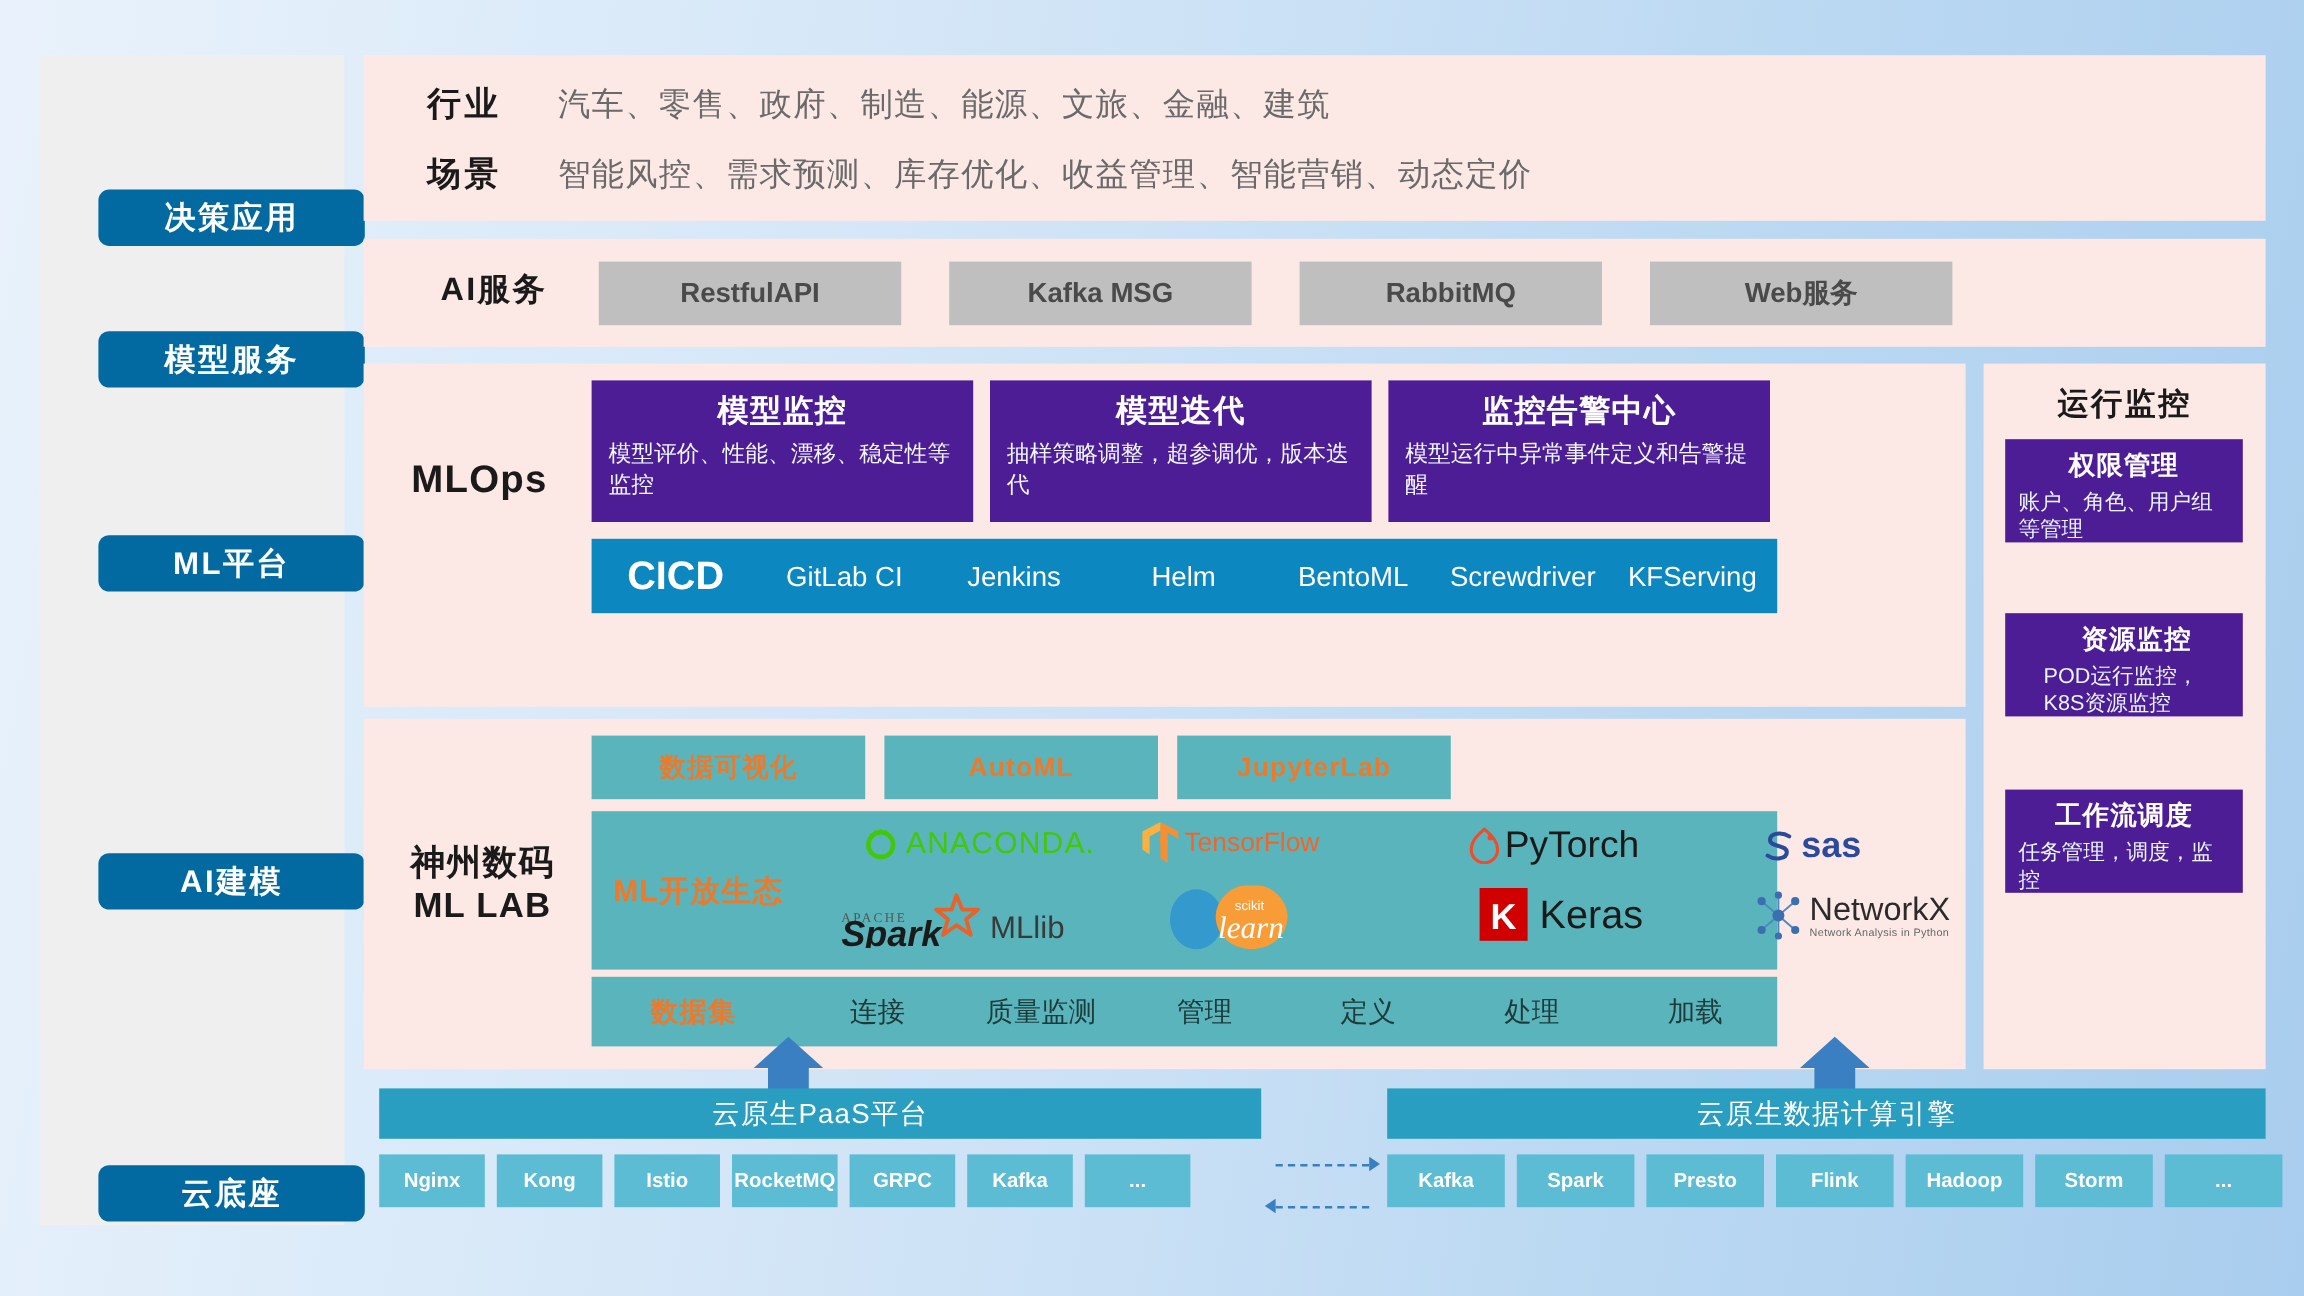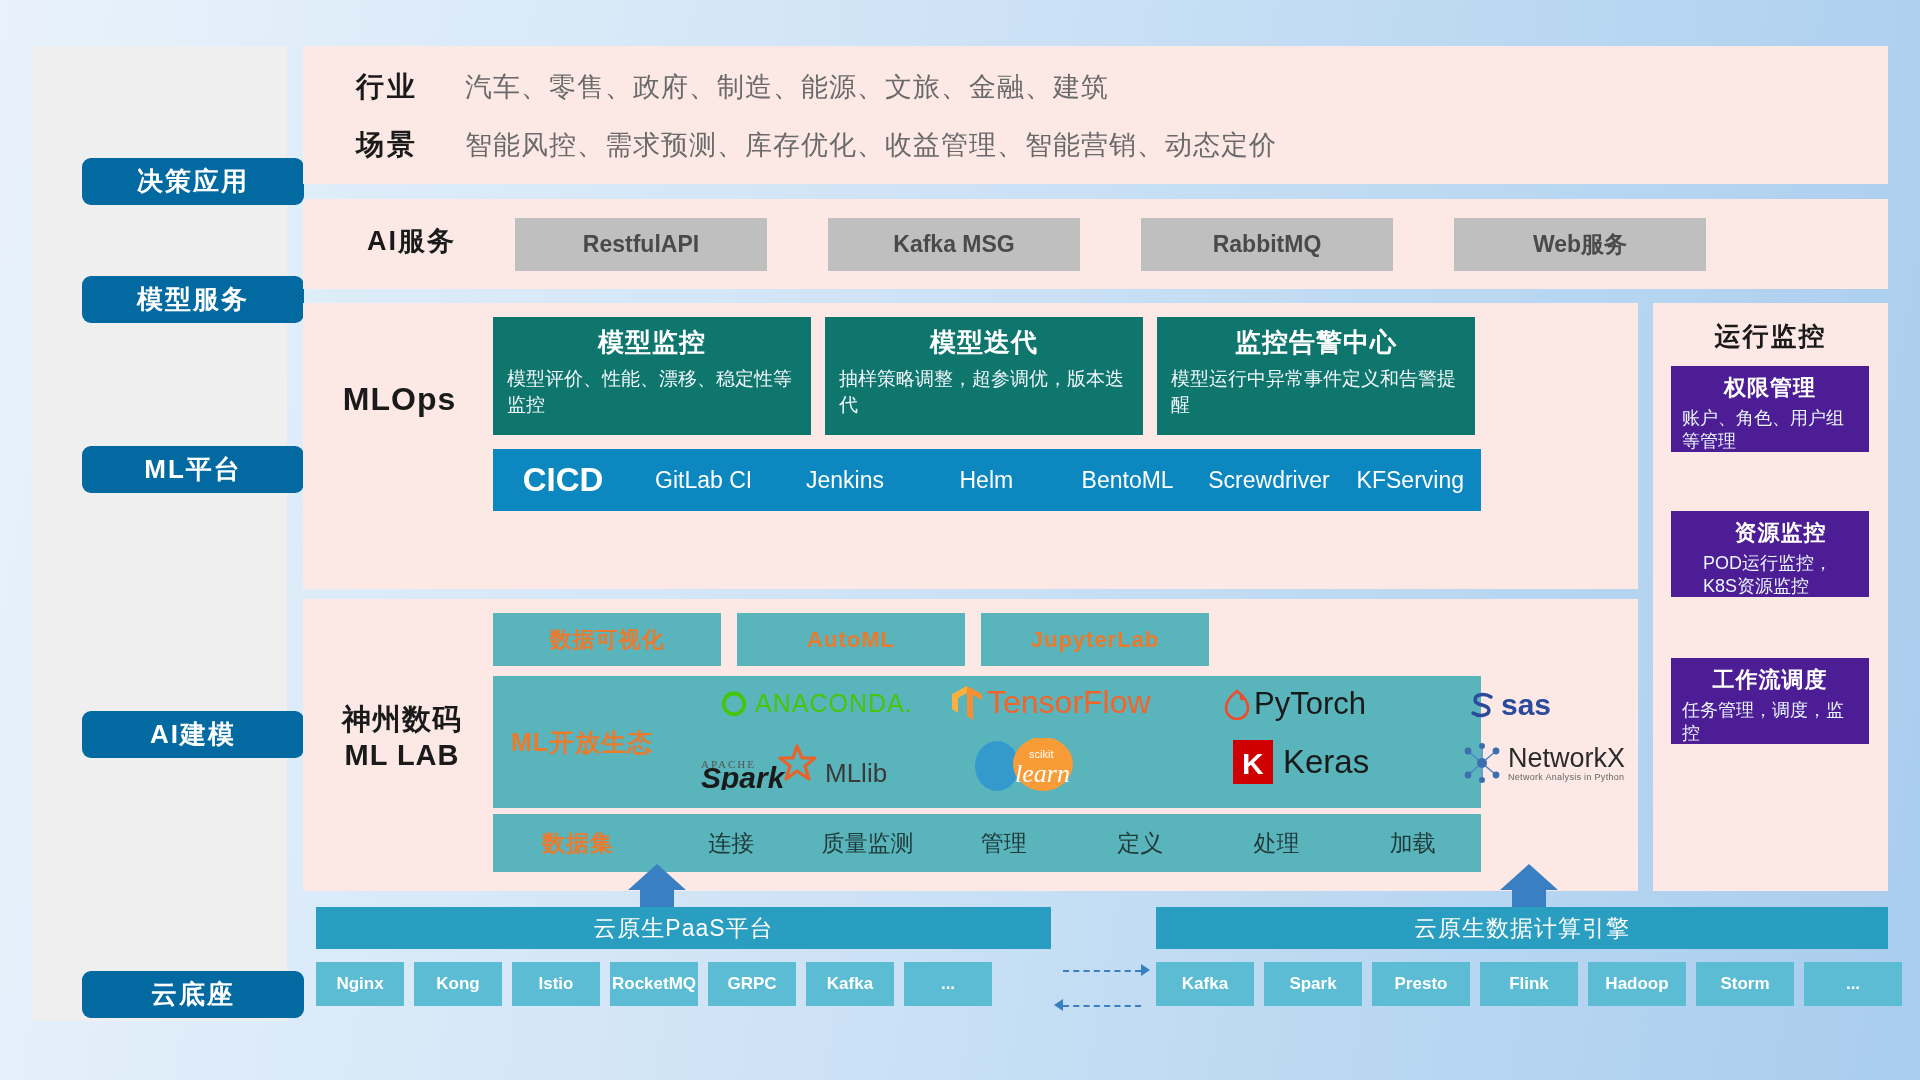--- a/index.html
+++ b/index.html
@@ -49,35 +49,35 @@
     font-size:27px;color:#6a6a6a;letter-spacing:1px;margin-left:18px;white-space:nowrap;
   }
   #indRow0{top:22px;left:24px;}
   #indRow1{top:80px;left:24px;}
 
   
   .aisvc-label{
     position:absolute;top:24px;left:26px;width:165px;
     font-size:27px;font-weight:bold;color:#1a1a1a;text-align:center;letter-spacing:2px;
   }
-  .aisvc-chips{position:absolute;top:19px;left:212px;display:flex;gap:61px;}
+  .aisvc-chips{position:absolute;top:19px;left:196px;display:flex;gap:40px;}
   .aisvc-chip{
     width:252px;height:53px;background:#bfbfbf;color:#4a4a4a;
     font-size:23px;font-weight:bold;
     display:flex;align-items:center;justify-content:center;
   }
 
   
   .mlops-label{
     position:absolute;top:78px;left:14px;width:165px;text-align:center;
     font-size:32px;font-weight:bold;color:#1a1a1a;letter-spacing:1px;
   }
   .mlops-cards{position:absolute;top:14px;left:190px;display:flex;gap:14px;}
   .mlops-card{
-    width:318px;height:118px;background:#0f766e;color:#fff;
+    width:318px;height:118px;background:#4c1d95;color:#fff;
     padding:8px 14px 0 14px;box-sizing:border-box;
   }
   .mlops-card .t{
     font-size:26px;font-weight:bold;text-align:center;letter-spacing:1px;margin-bottom:6px;
   }
   .mlops-card .d{font-size:19px;line-height:1.35;color:#f0f7fb;}
 
   .cicd-bar{
     position:absolute;top:146px;left:190px;width:988px;height:62px;
     background:#0c87bf;overflow:hidden;display:flex;align-items:center;
@@ -273,21 +273,21 @@
             </svg>
             <span style="font-size:25px;color:#43c707;letter-spacing:1px;margin-left:6px;">ANACONDA.</span>
           </div>
 
           <div class="logo" style="left:280px;top:8px;">
             <svg width="32" height="36" viewBox="0 0 32 36">
               <polygon points="16,1 31,9 31,15 22,10 22,35 16,31" fill="#f68f34"></polygon>
               <polygon points="16,1 1,9 1,24 7,28 7,13 16,8" fill="#fbb040"></polygon>
               <polygon points="16,12 16,20 22,24 22,16" fill="#f68f34"></polygon>
             </svg>
-            <span style="font-size:32px;color:#f4642a;margin-left:4px;">TensorFlow</span>
+            <span style="font-size:22px;color:#f4642a;margin-left:4px;">TensorFlow</span>
           </div>
 
           <div class="logo" style="left:552px;top:10px;">
             <svg width="28" height="32" viewBox="0 0 28 32">
               <path d="M14 3 C6 10 3 14 3 20 a11 11 0 0 0 22 0 c0-6-3-10-11-17 z" fill="none" stroke="#ee4c2c" stroke-width="2.6"></path>
               <circle cx="19" cy="10" r="2.4" fill="#ee4c2c"></circle>
             </svg>
             <span style="font-size:31px;color:#1a1a1a;margin-left:3px;">PyTorch</span>
           </div>
 

